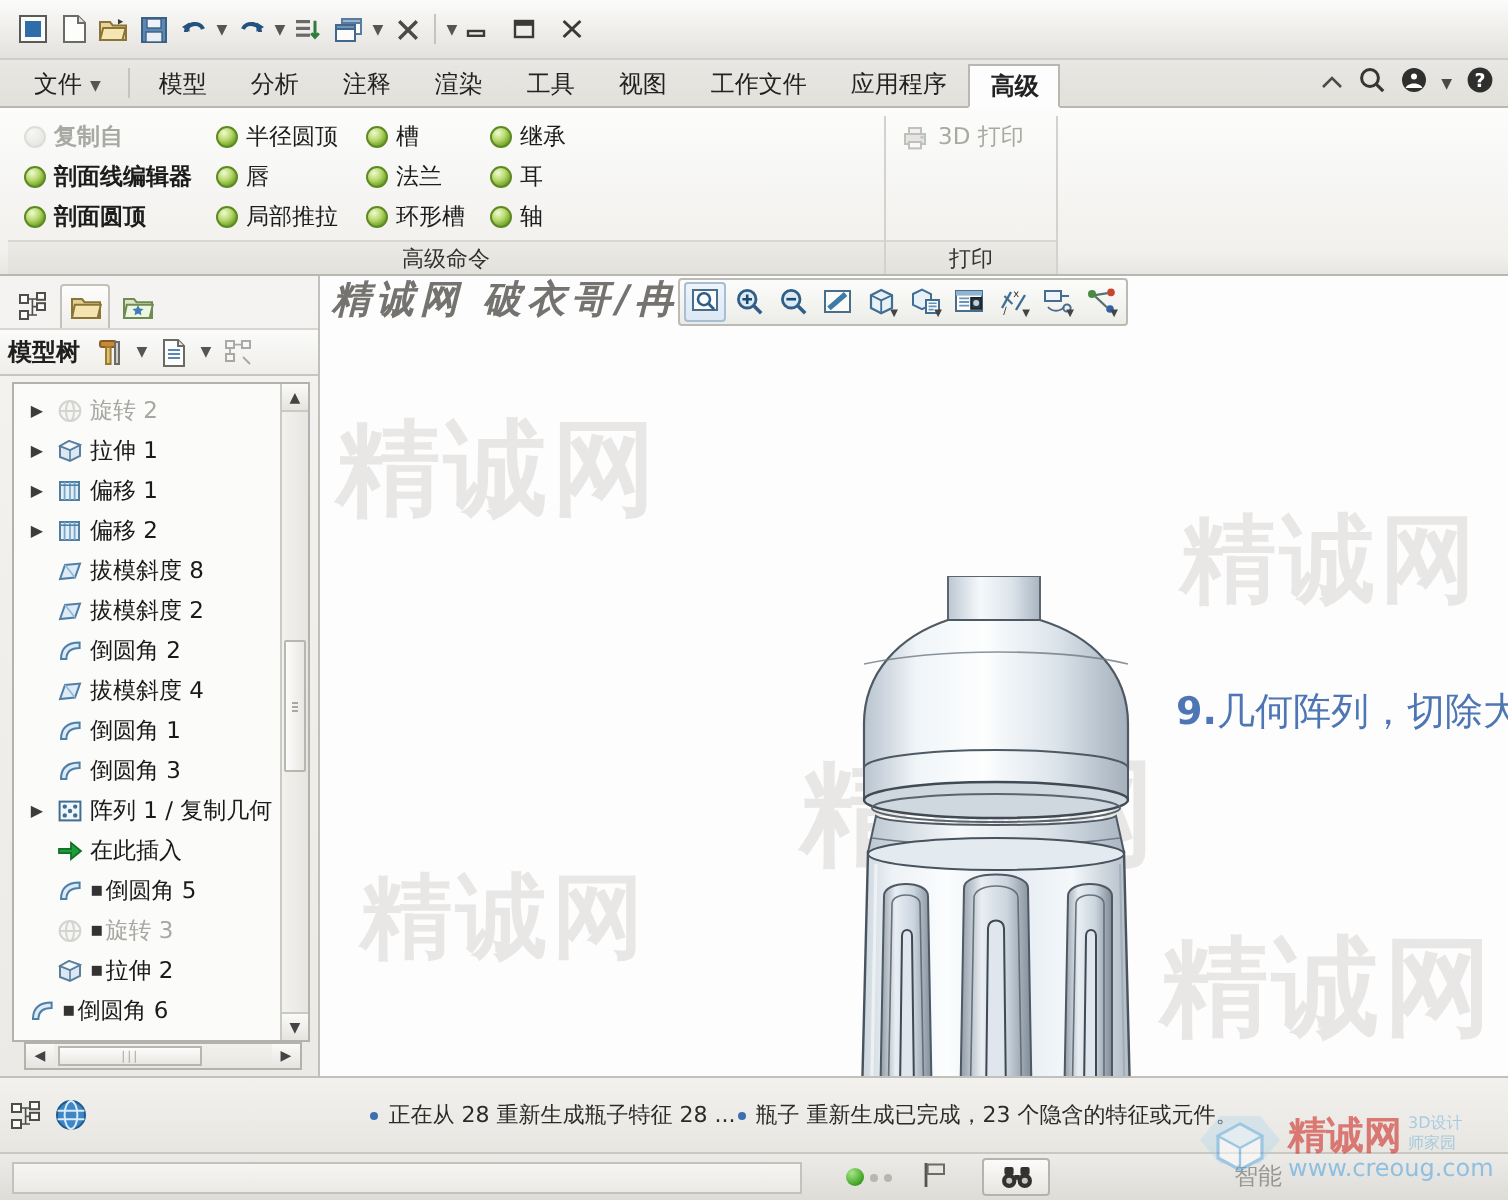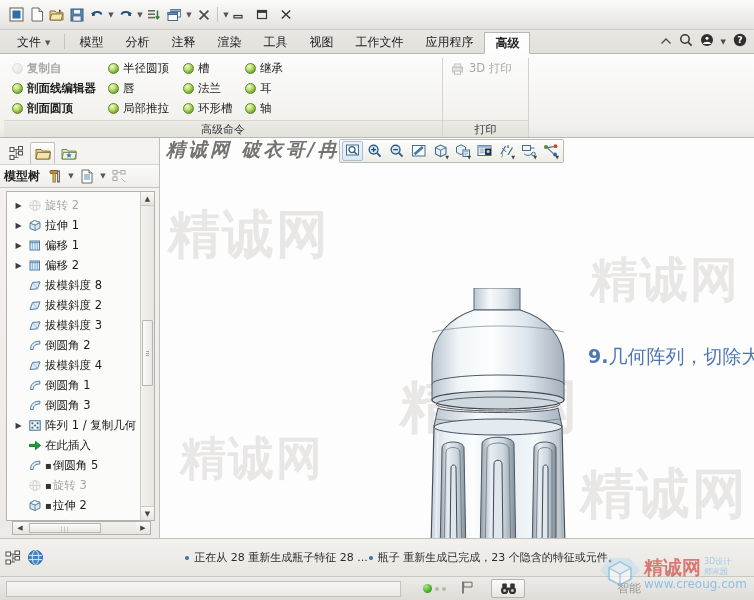--- a/index.html
+++ b/index.html
@@ -616,30 +616,20 @@
               </div>
               <div class="tnode">
                 <span class="texp empty">▶</span>
                 <span class="ticon">
                   <svg width="14" height="13" viewBox="0 0 14 13">
                     <path d="M2 10.5 L4.5 3.5 L12 2.8 L9.5 9.8 Z" fill="#dcebf7" stroke="#4f7fa5" stroke-width="1"></path>
                     <path d="M4.5 3.5 L9.5 9.8" stroke="#8fb6d2" stroke-width=".8"></path>
                   </svg>
                 </span>
                 <span>拔模斜度 2</span>
-              </div>
-              <div class="tnode">
-                <span class="texp empty">▶</span>
-                <span class="ticon">
-                  <svg width="14" height="13" viewBox="0 0 14 13">
-                    <path d="M2 10.5 L4.5 3.5 L12 2.8 L9.5 9.8 Z" fill="#dcebf7" stroke="#4f7fa5" stroke-width="1"></path>
-                    <path d="M4.5 3.5 L9.5 9.8" stroke="#8fb6d2" stroke-width=".8"></path>
-                  </svg>
-                </span>
-                <span>拔模斜度 3</span>
               </div>
               <div class="tnode">
                 <span class="texp empty">▶</span>
                 <span class="ticon">
                   <svg width="14" height="13" viewBox="0 0 14 13">
                     <path d="M2.5 10.5 C2.5 4.5, 6.5 2.2, 11.8 2.2 L11.8 5 C7.5 5, 5.2 6.8, 5.2 10.5 Z" fill="#dcebf7" stroke="#4f7fa5" stroke-width="1"></path>
                   </svg>
                 </span>
                 <span>倒圆角 2</span>
               </div>

